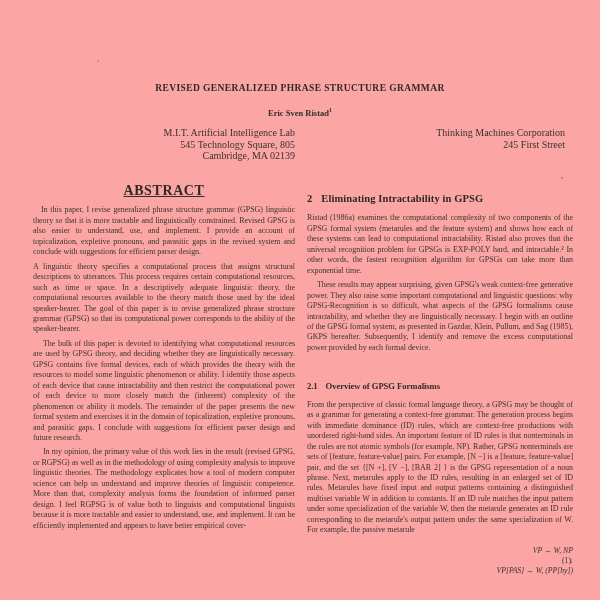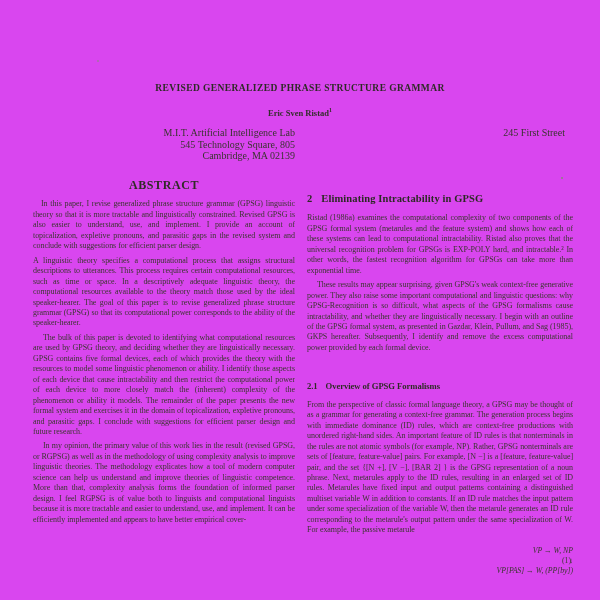--- a/index.html
+++ b/index.html
@@ -3,21 +3,21 @@
 <meta charset="utf-8">
 <style>
   html,body{margin:0;padding:0;}
   body{
     width:600px;height:600px;overflow:hidden;
     background:#ffffff;
     font-family:"Liberation Serif","DejaVu Serif",serif;
   }
   .page{
     position:relative;width:600px;height:600px;
-    background:#d946ef;
+    background:#fca5a5;
     color:#35312c;
     filter:blur(0.25px);
   }
   
   .paper-title{
     position:absolute;top:83px;left:0;width:600px;
     text-align:center;font-weight:bold;font-size:9.5px;
     letter-spacing:0.4px;color:#2e2a26;
   }
   .author-line{
@@ -33,22 +33,22 @@
   .affil-right{left:305px;}
   
   .col{
     position:absolute;top:172px;height:428px;overflow:hidden;
     font-size:8px;line-height:10.45px;text-align:justify;
     color:#3a362f;letter-spacing:-0.05px;
   }
   .col-left{left:33px;width:262px;}
   .col-right{left:307px;width:266px;top:178px;height:422px;}
   .abstract-head{
-    text-align:center;font-weight:bold;font-size:12px;
-    letter-spacing:0.6px;margin:8px 0 9px 0;color:#2f2b26;
+    text-align:center;font-weight:bold;font-size:14px;
+    letter-spacing:0.6px;margin:14px 0 9px 0;color:#2f2b26;text-decoration:underline;
   }
   .abstract-body{margin:0 0 8px 0;text-indent:8px;}
   h2.sec{
     font-size:10.5px;font-weight:bold;color:#2d2925;
     margin:14px 0 9px 0;text-align:left;letter-spacing:0.1px;
   }
   h2.sec .secnum{display:inline-block;margin-right:9px;}
   h3.subsec{
     font-size:8.6px;font-weight:bold;color:#2f2b26;
     margin:28px 0 8px 0;text-align:left;
@@ -82,20 +82,21 @@
     <span>Eric Sven Ristad</span><sup>1</sup>
   </div>
 
   <div class="affil affil-left">
     <div>M.I.T. Artificial Intelligence Lab</div>
     <div>545 Technology Square, 805</div>
     <div>Cambridge, MA 02139</div>
   </div>
 
   <div class="affil affil-right">
+    <div>Thinking Machines Corporation</div>
     <div>245 First Street</div>
   </div>
 
   <div class="col col-left">
     <div class="abstract-head">ABSTRACT</div>
     <p class="body abstract-body">In this paper, I revise generalized phrase structure grammar (GPSG) linguistic theory so that it is more tractable and linguistically constrained. Revised GPSG is also easier to understand, use, and implement. I provide an account of topicalization, expletive pronouns, and parasitic gaps in the revised system and conclude with suggestions for efficient parser design.</p>
 
     <p class="body">A linguistic theory specifies a computational process that assigns structural descriptions to utterances. This process requires certain computational resources, such as time or space. In a descriptively adequate linguistic theory, the computational resources available to the theory match those used by the ideal speaker-hearer. The goal of this paper is to revise generalized phrase structure grammar (GPSG) so that its computational power corresponds to the ability of the speaker-hearer.</p>
     <p class="body indent">The bulk of this paper is devoted to identifying what computational resources are used by GPSG theory, and deciding whether they are linguistically necessary. GPSG contains five formal devices, each of which provides the theory with the resources to model some linguistic phenomenon or ability. I identify those aspects of each device that cause intractability and then restrict the computational power of each device to more closely match the (inherent) complexity of the phenomenon or ability it models. The remainder of the paper presents the new formal system and exercises it in the domain of topicalization, expletive pronouns, and parasitic gaps. I conclude with suggestions for efficient parser design and future research.</p>
     <p class="body indent">In my opinion, the primary value of this work lies in the result (revised GPSG, or RGPSG) as well as in the methodology of using complexity analysis to improve linguistic theories. The methodology explicates how a tool of modern computer science can help us understand and improve theories of linguistic competence. More than that, complexity analysis forms the foundation of informed parser design. I feel RGPSG is of value both to linguists and computational linguists because it is more tractable and easier to understand, use, and implement. It can be efficiently implemented and appears to have better empirical cover-</p>

